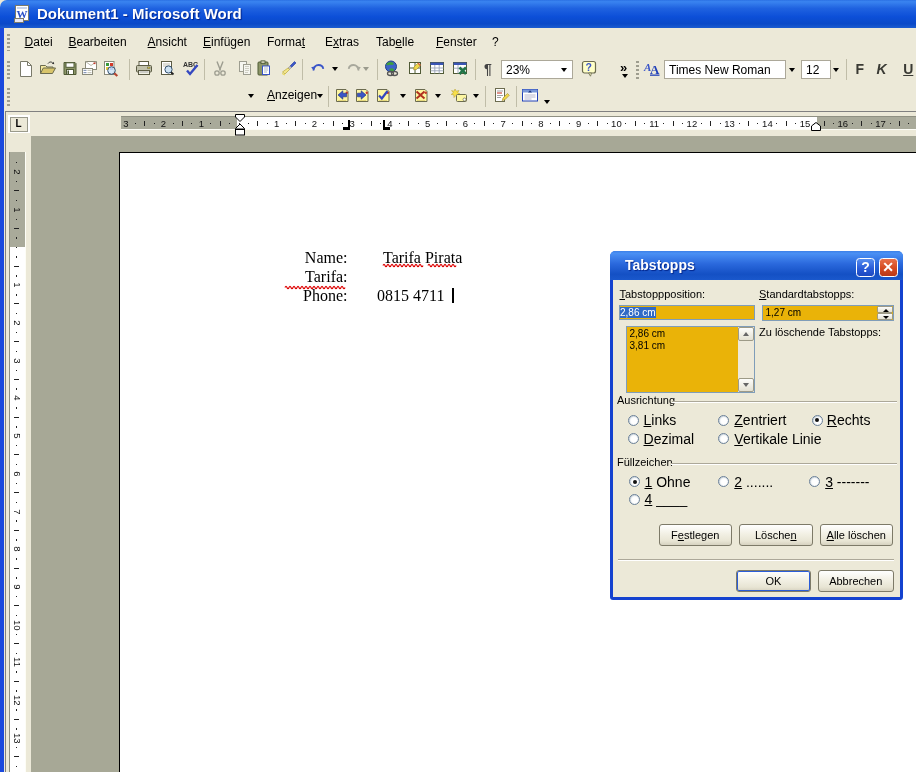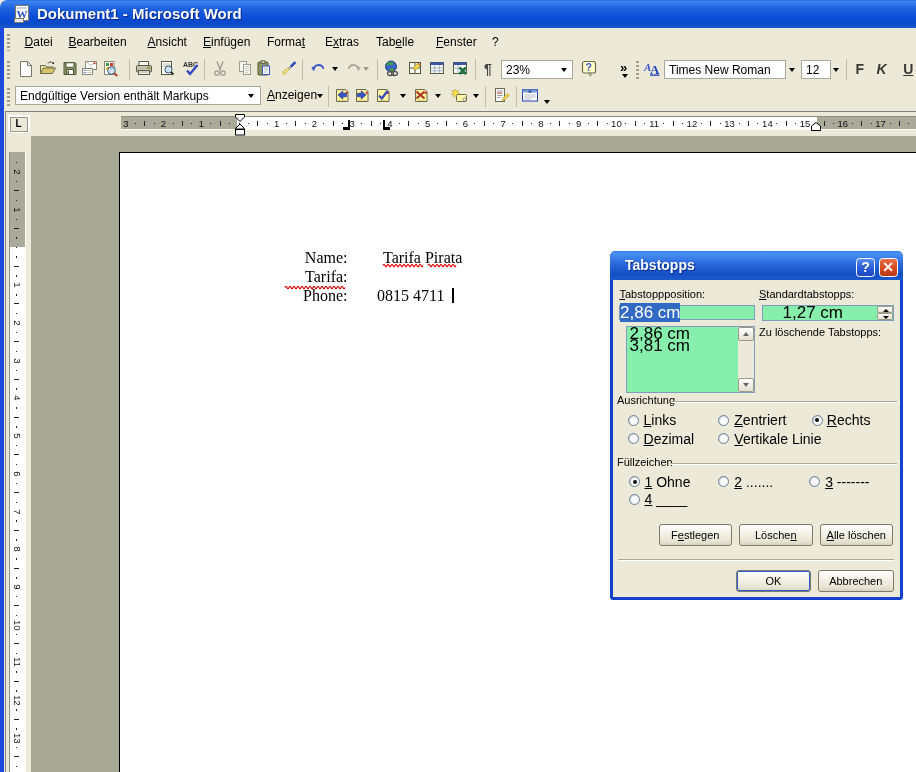--- a/index.html
+++ b/index.html
@@ -30,21 +30,21 @@
 .vtick{position:absolute;left:5.5px;height:1px;width:5px;background:#222}
 .vdot{position:absolute;left:7.5px;height:1.5px;width:1px;background:#222}
 .dtxt{position:absolute;font-family:"Liberation Serif",serif;font-size:16px;color:#000;white-space:pre;line-height:19px}
 #dlg{left:610px;top:251px;width:293px;height:349px;background:#ece9d8;
   border:3px solid #1442cf;border-radius:6px 6px 3px 3px}
 #dlgtitle{left:-3px;top:-3px;width:293px;height:29px;border-radius:5px 5px 0 0;
   background:linear-gradient(180deg,#3c80e8 0%,#4a90f4 8%,#2a68dc 45%,#1450c4 80%,#1a58cc 100%)}
 .tbtn{position:absolute;width:19px;height:19px;border-radius:3.5px;border:1px solid #fff;
   color:#fff;font-weight:bold;text-align:center;font-size:14px;line-height:17px}
 .lbl{position:absolute;font-size:11px;color:#000;white-space:pre}
-.field{position:absolute;background:#86efac;border:1px solid #7f9db9;font-size:17px;color:#000;white-space:pre}
+.field{position:absolute;background:#eab308;border:1px solid #7f9db9;font-size:10px;color:#000;white-space:pre}
 .xpbtn{position:absolute;border:1px solid #7d7a68;border-radius:3px;font-size:11px;color:#000;text-align:center;
   background:linear-gradient(180deg,#ffffff 0%,#f2f0e4 45%,#e8e5d4 80%,#d6d2c0 100%)}
 .etch{position:absolute;height:2px;border-top:1px solid #aca899;border-bottom:1px solid #fff}
 .radio{position:absolute;width:11px;height:11px;border-radius:50%;background:#fff;border:1px solid #6a7f96;box-shadow:inset 0.5px 0.5px 1.5px #aebdca}
 .rdot{position:absolute;left:2.5px;top:2.5px;width:4px;height:4px;border-radius:50%;background:#111}
 .rlbl{position:absolute;font-size:14px;color:#000;white-space:pre}
 svg{position:absolute;overflow:visible}
 </style></head><body>
 <div id="win">
 
@@ -208,21 +208,20 @@
 <div class="darr" style="left:785px;top:12px"></div>
 <div class="combo" style="left:797px;top:4px;width:30px;height:19px;padding:2px 0 0 4px">12</div>
 <div class="darr" style="left:829px;top:12px"></div>
 <div class="vsep" style="left:841.9px;top:3px;height:21px"></div>
 <div class="abs" style="left:851.6px;top:5px;font-size:14px;font-weight:bold;color:#3a3a34">F</div>
 <div class="abs" style="left:872.6px;top:5px;font-size:14px;font-weight:bold;font-style:italic;color:#3a3a34">K</div>
 <div class="abs" style="left:899.2px;top:5px;font-size:14px;font-weight:bold;color:#3a3a34;text-decoration:underline">U</div>
 </div>
 <div class="abs bar" style="top:84px;height:27px">
 <div class="abs grip" style="left:3px;top:4px;height:18px"></div>
-<div class="combo" style="left:11px;top:2px;width:246px;height:19px;padding:2px 0 0 4px;font-size:12px">Endgültige Version enthält Markups</div>
 <div class="darr" style="left:244px;top:10px"></div>
 <div class="abs" style="left:263px;top:4px;font-size:12px"><u>A</u>nzeigen</div>
 <div class="darr" style="left:313px;top:10px"></div>
 <div class="vsep" style="left:323.6px;top:2px;height:21px"></div>
 <svg class="abs" style="left:329.9px;top:2.5px" width="16" height="17" viewBox="0 0 16 17">
         <path d="M2.5 2.5h9.5l2 2v10H2.5z" fill="#fdf6a2" stroke="#6b6b4f"></path>
         <circle cx="12.8" cy="5.8" r="1.2" fill="#c43a2a"></circle>
         <path d="M4 13.5l8-.01" stroke="#e0d070" stroke-width="0.8"></path>
         <path d="M12.5 6.2v3.6H8.8v2.4L4 8l4.8-4.2v2.4z" fill="#3a55c8" stroke="#1a2e80" stroke-width="0.6"></path>
       </svg>
@@ -455,21 +454,21 @@
       </svg>
 </div>
 <div class="abs" id="dlg">
 <div class="abs" id="dlgtitle"></div>
 <div class="abs" style="left:12px;top:2.5px;color:#fff;font-size:14px;font-weight:bold;text-shadow:1px 1px 1px #00248a">Tabstopps</div>
 <div class="tbtn" style="left:243px;top:3.5px;background:linear-gradient(180deg,#568ef0,#2a5cd8 55%,#1c48c0)">?</div>
 <div class="tbtn" style="left:265.5px;top:3.5px;background:linear-gradient(180deg,#e8704a,#d44a20 55%,#b83818)">✕</div>
 <div class="lbl" style="left:6.5px;top:33.5px"><u>T</u>abstoppposition:</div>
 <div class="lbl" style="left:146px;top:33.5px"><u>S</u>tandardtabstopps:</div>
 <div class="field" style="left:6px;top:51px;width:136px;height:15px;line-height:13px"><span style="background:#316ac5;color:#fff">2,86 cm</span></div>
-<div class="field" style="left:148.5px;top:51px;width:132px;height:15.5px;line-height:13px;padding-left:20px">1,27 cm</div>
+<div class="field" style="left:148.5px;top:51px;width:132px;height:15.5px;line-height:13px;padding-left:3px">1,27 cm</div>
 <div class="abs" style="left:264px;top:52px;width:16px;height:6.5px;border:1px solid #9d9a87;border-radius:1.5px;background:linear-gradient(180deg,#fdfdfb,#e4e1d2)">
 <div style="position:absolute;left:4.5px;top:1.5px;width:0;height:0;border-left:3px solid transparent;border-right:3px solid transparent;border-bottom:3.5px solid #000"></div>
       </div>
 <div class="abs" style="left:264px;top:59px;width:16px;height:6.5px;border:1px solid #9d9a87;border-radius:1.5px;background:linear-gradient(180deg,#fdfdfb,#e4e1d2)">
 <div style="position:absolute;left:4.5px;top:1.5px;width:0;height:0;border-left:3px solid transparent;border-right:3px solid transparent;border-top:3.5px solid #000"></div>
       </div>
 <div class="field" style="left:12.5px;top:71.5px;width:129.5px;height:67px"><div style="padding:1px 0 0 3px;line-height:12.5px">2,86 cm<br>3,81 cm</div><div style="position:absolute;right:0;top:0;width:16px;height:65px;background:#ede9da"><div style="position:absolute;left:0;top:0;width:16px;height:14px;border:1px solid #9d9a87;border-radius:2px;background:linear-gradient(180deg,#fdfdfb,#e4e1d2)"><div style="position:absolute;left:3.5px;top:4.5px;width:0;height:0;border-left:3.5px solid transparent;border-right:3.5px solid transparent;border-bottom:4px solid #666"></div></div><div style="position:absolute;left:0;bottom:0;width:16px;height:14px;border:1px solid #9d9a87;border-radius:2px;background:linear-gradient(180deg,#fdfdfb,#e4e1d2)"><div style="position:absolute;left:3.5px;top:4.5px;width:0;height:0;border-left:3.5px solid transparent;border-right:3.5px solid transparent;border-top:4px solid #666"></div></div></div></div>
 <div class="lbl" style="left:146px;top:71.5px">Zu löschende Tabstopps:</div>
 <div class="lbl" style="left:4px;top:139.5px">Ausrichtung</div>
 <div class="etch" style="left:59px;top:146.5px;width:225px"></div>

